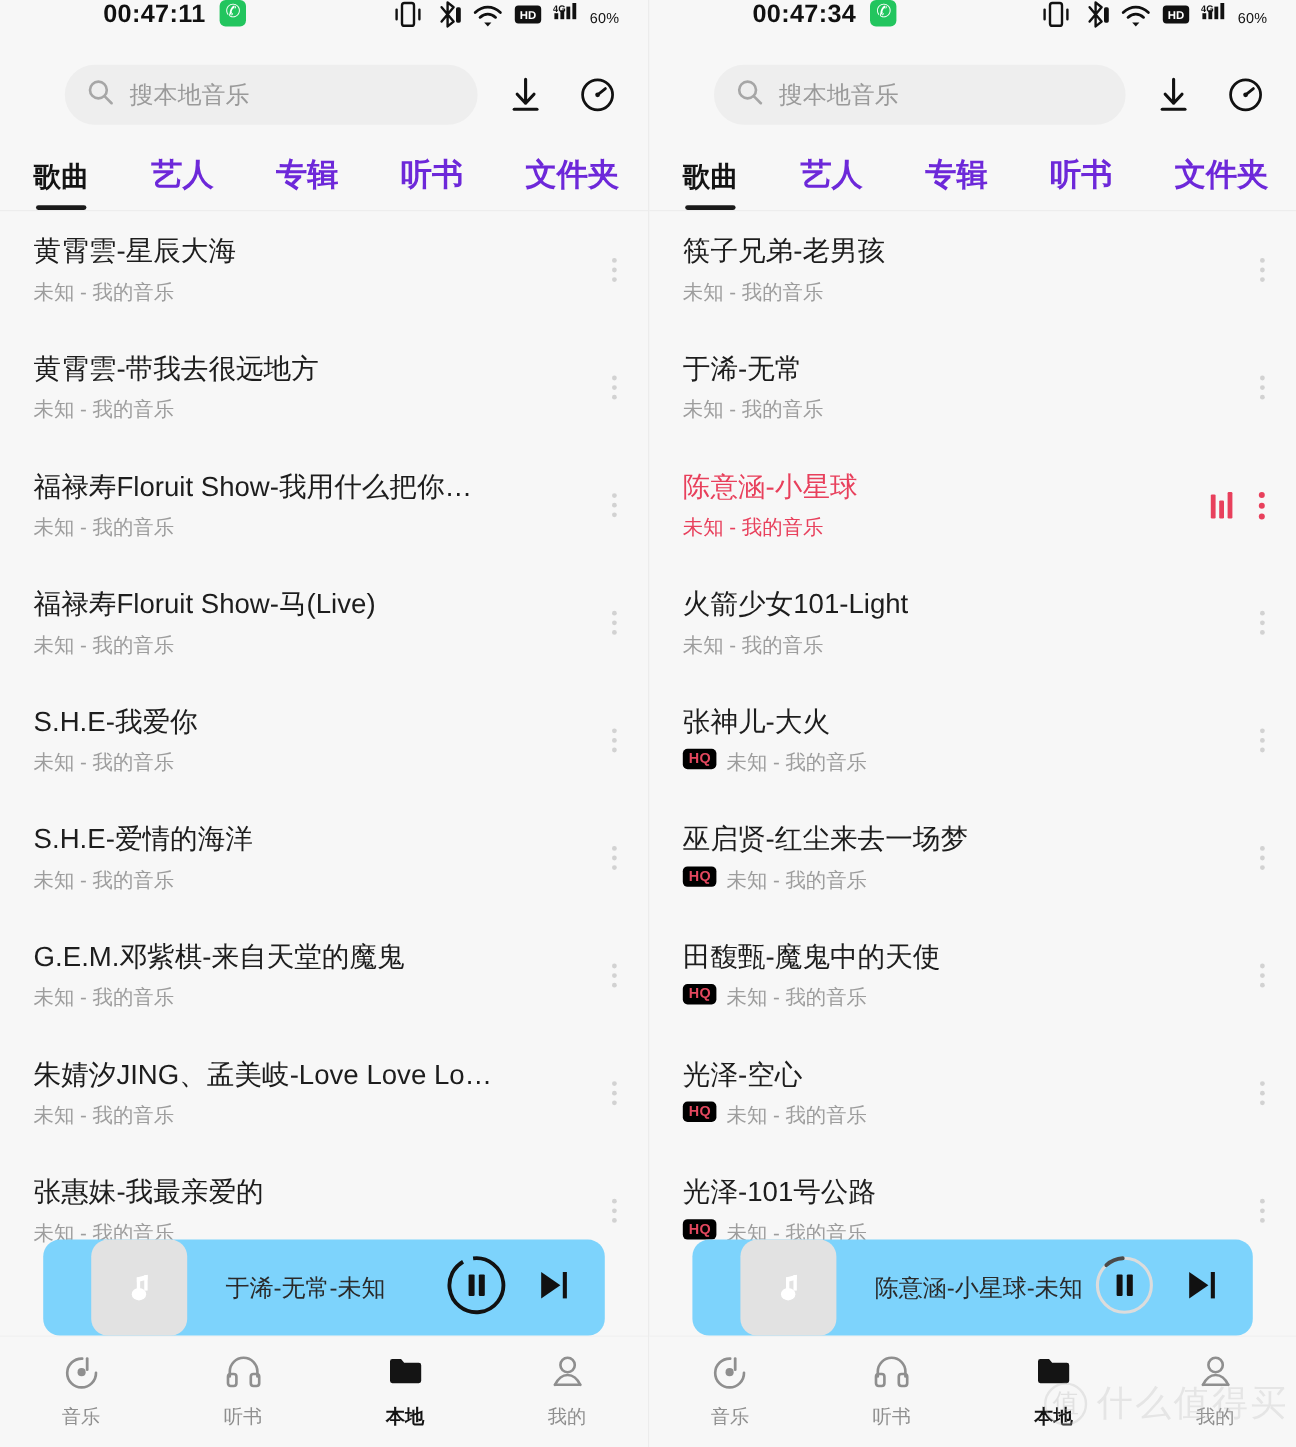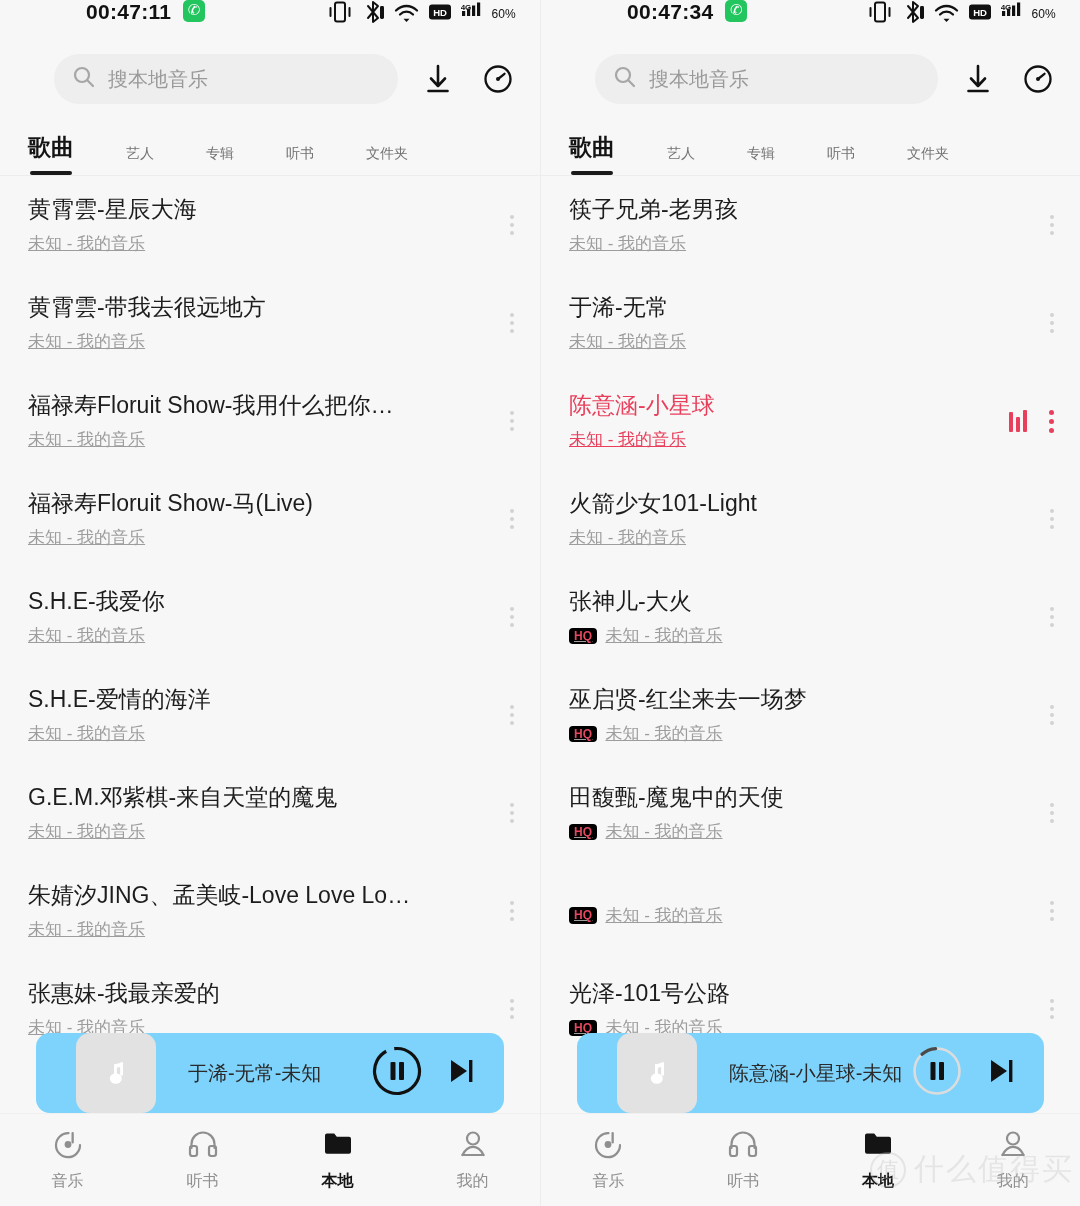--- a/index.html
+++ b/index.html
@@ -64,24 +64,24 @@
   .icon-btn { width: 40px; height: 40px; display: flex; align-items: center; justify-content: center; flex: none; }
 
   
   .tabs {
     display: flex; align-items: flex-end;
     padding: 10px 28px 0 28px;
     gap: 0; height: 62px;
     border-bottom: 1px solid #ededed;
   }
   .tab {
-    font-size: 14px; color: #737373;
+    font-size: 26px; color: #6d28d9;
     padding: 0 0 12px 0;
     margin-right: 52px;
-    position: relative; white-space: nowrap;
+    position: relative; white-space: nowrap; font-weight: bold;
   }
   .tab:last-child { margin-right: 0; }
   .tab.active { color: #141414; font-weight: bold; font-size: 23px; }
   .tab.active::after {
     content: ""; position: absolute;
     left: 2px; right: 2px; bottom: 0; height: 4px;
     background: #1a1a1a; border-radius: 2px;
   }
 
   
@@ -94,23 +94,22 @@
   }
   .row .meta { flex: 1; min-width: 0; }
   .row .title {
     font-size: 23px; color: #1d1d1d; line-height: 1.25;
     white-space: nowrap; overflow: hidden; text-overflow: ellipsis;
     max-width: 450px;
   }
   .row .sub {
     margin-top: 9px;
     font-size: 17px; color: #9d9d9d;
-    display: flex; align-items: center; gap: 8px;
+    display: flex; align-items: flex-start; gap: 8px;
     white-space: nowrap;
-    text-decoration: underline;
   }
   .hq {
     display: inline-block;
     background: #000000; color: #e4485f;
     font-size: 12px; font-weight: bold;
     padding: 2px 5px 1px 5px; border-radius: 4px;
     line-height: 1.1; letter-spacing: .2px;
     flex: none;
   }
   .row.playing .title { color: #e8405c; }
@@ -603,20 +602,21 @@
           <div class="rowright">
             <div class="dots">
               <span></span>
               <span></span>
               <span></span>
             </div>
           </div>
         </div>
         <div class="row">
           <div class="meta">
+            <div class="title">光泽-空心</div>
             <div class="sub">
               <span class="hq">HQ</span>
               <span>未知 - 我的音乐</span>
             </div>
           </div>
           <div class="rowright">
             <div class="dots">
               <span></span>
               <span></span>
               <span></span>

